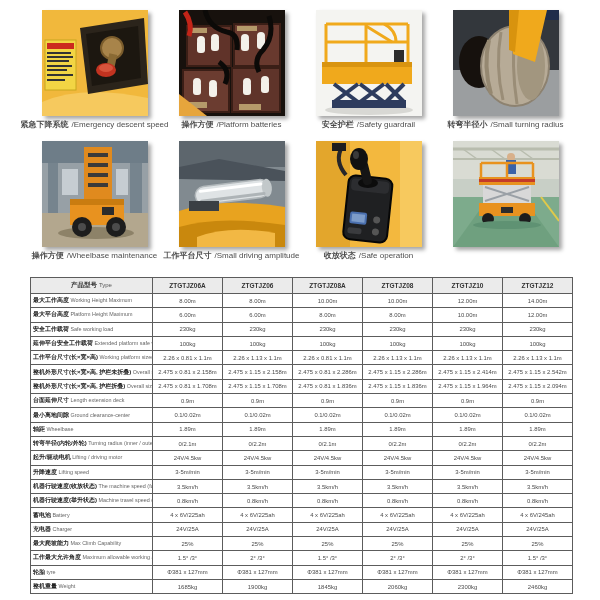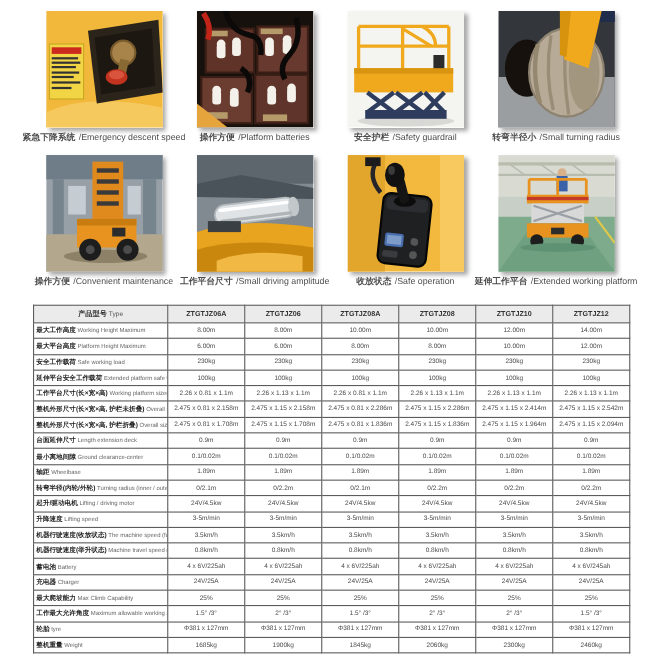--- a/index.html
+++ b/index.html
@@ -176,21 +176,21 @@
           <rect x="28" y="58" width="54" height="26" fill="#e8921f"></rect>
           <rect x="28" y="58" width="54" height="6" fill="#c97c10"></rect>
           <rect x="60" y="66" width="12" height="8" fill="#2c2c2c"></rect>
           <circle cx="40" cy="86" r="10" fill="#1d1d1d"></circle>
             <circle cx="40" cy="86" r="4" fill="#4c4c4c"></circle>
           <circle cx="74" cy="86" r="10" fill="#1d1d1d"></circle>
             <circle cx="74" cy="86" r="4" fill="#4c4c4c"></circle>
         </svg>
         <div class="cap">
           <b>操作方便</b>
-          <span>/Convenient maintenance</span>
+          <span>/Wheelbase maintenance</span>
         </div>
       </div>
 
       <div class="card">
         <svg viewBox="0 0 106 106">
           <rect width="106" height="106" fill="#818a90"></rect>
           <rect x="0" y="0" width="106" height="26" fill="#5d666d"></rect>
           <polygon points="0,26 40,18 106,30 106,40 0,38" fill="#4a525a"></polygon>
           <path d="M0,70 Q40,56 106,66 L106,106 L0,106 Z" fill="#e8a31f"></path>
           <path d="M0,86 Q40,74 106,84 L106,106 L0,106 Z" fill="#c9880d"></path>
@@ -262,24 +262,20 @@
           <g stroke="#9aa0a6" stroke-width="2" fill="none">
             <line x1="32" y1="46" x2="76" y2="60"></line>
             <line x1="76" y1="46" x2="32" y2="60"></line>
           </g>
           <rect x="26" y="62" width="56" height="13" fill="#e8921f"></rect>
           <rect x="48" y="66" width="12" height="6" fill="#2c2c2c"></rect>
           <circle cx="35" cy="78" r="6" fill="#1d1d1d"></circle>
           <circle cx="72" cy="78" r="6" fill="#1d1d1d"></circle>
           <ellipse cx="54" cy="84" rx="34" ry="4" fill="#5f9273"></ellipse>
         </svg>
-        <div class="cap">
-          <b>延伸工作平台</b>
-          <span>/Extended working platform</span>
-        </div>
       </div>
     </div>
   </div>
 
   <table class="spec">
     <thead>
       <tr>
         <th class="type-th">
           <b>产品型号</b>
           <span class="en">Type</span>

